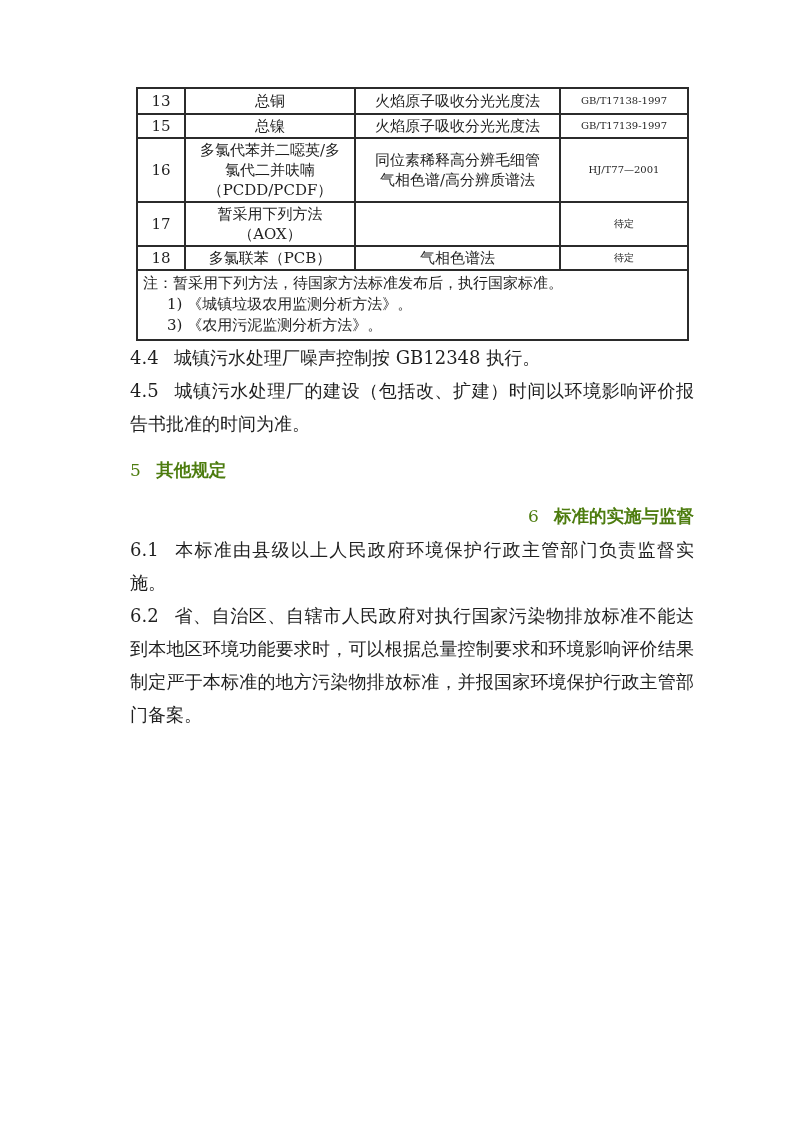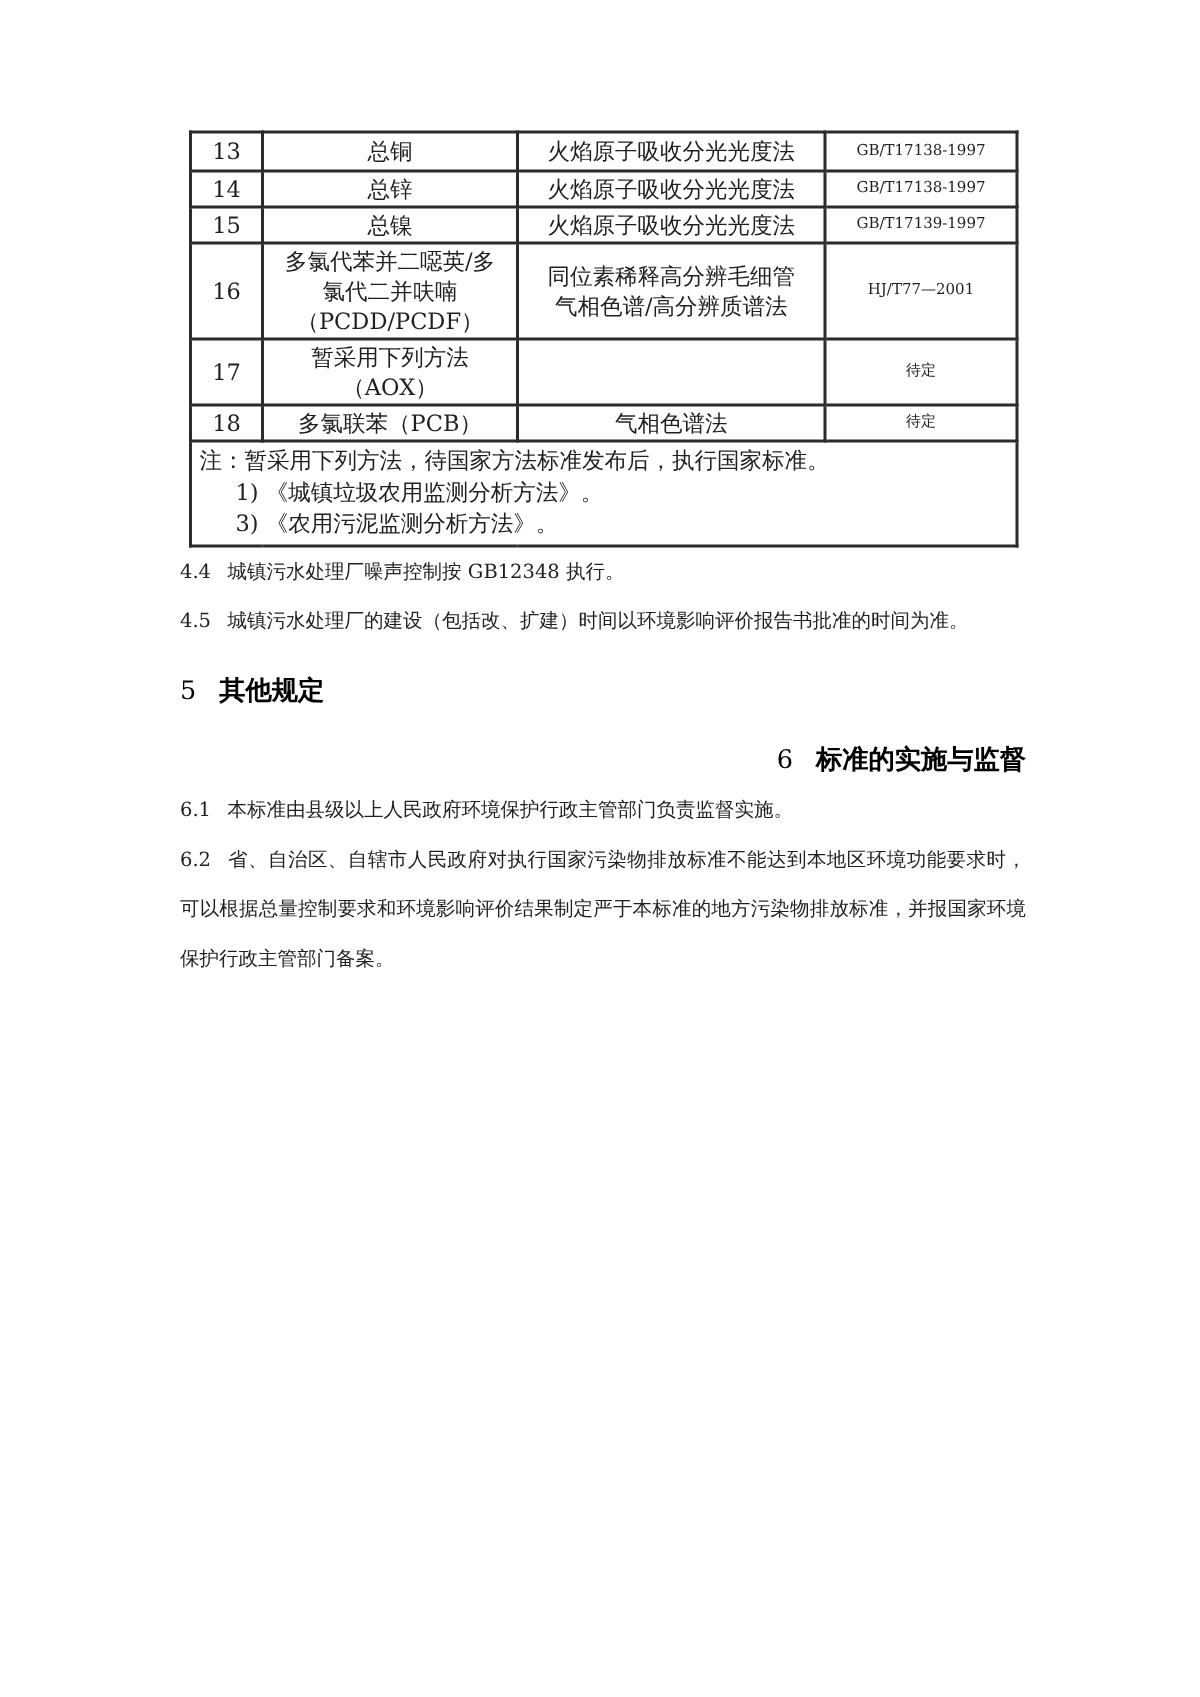--- a/index.html
+++ b/index.html
@@ -10,21 +10,21 @@
   body {
     width: 800px;
     height: 1131px;
     position: relative;
     font-family: "DejaVu Serif", "Liberation Serif", serif;
     color: #1f1f1f;
     -webkit-font-smoothing: antialiased;
   }
   .content {
     position: absolute;
-    left: 120px;
+    left: 130px;
     top: 87px;
     width: 564px;
   }
 
   
   table.methods {
     border-collapse: collapse;
     table-layout: fixed;
     width: 551px;
     margin-left: 6px;
@@ -48,34 +48,34 @@
     vertical-align: top;
     padding: 2px 3px 3px 5px;
     line-height: 21px;
   }
   .note-line { white-space: nowrap; }
   .note-line.indent { padding-left: 24px; }
 
   
   p.clause, p.body-par {
     margin: 0;
-    font-size: 13px;
+    font-size: 18px;
     line-height: 33px;
     text-align: justify;
     text-justify: inter-ideograph;
   }
   p.clause .cnum { margin-right: 0.85em; }
   .gap-after-table { margin-top: 26px; }
   h2.sec-heading {
     margin: 0;
     font-size: 17.5px;
     line-height: 33px;
     font-weight: bold;
     font-family: "DejaVu Sans", "Liberation Sans", sans-serif;
-    color: #000000;
+    color: #4d7c0f;
   }
   h2.sec-heading .snum {
     margin-right: 0.9em;
     font-family: "DejaVu Serif", "Liberation Serif", serif;
     font-weight: normal;
     font-size: 17px;
   }
   #sec5-heading { margin-top: 14px; }
   #sec5-par { margin-top: 3px; text-indent: 2em; }
   #sec6-heading { margin-top: 13px; text-align: right; }
@@ -89,26 +89,20 @@
     <colgroup>
       <col style="width:48px">
         <col style="width:170px">
         <col style="width:205px">
         <col style="width:128px">
     </colgroup>
     <tbody>
       <tr style="height:26px">
         <td>13</td>
         <td>总铜</td>
-        <td>火焰原子吸收分光光度法</td>
-        <td class="standard-cell">GB/T17138-1997</td>
-      </tr>
-      <tr style="height:23px">
-        <td>14</td>
-        <td>总锌</td>
         <td>火焰原子吸收分光光度法</td>
         <td class="standard-cell">GB/T17138-1997</td>
       </tr>
       <tr style="height:23px">
         <td>15</td>
         <td>总镍</td>
         <td>火焰原子吸收分光光度法</td>
         <td class="standard-cell">GB/T17139-1997</td>
       </tr>
       <tr style="height:63px">

